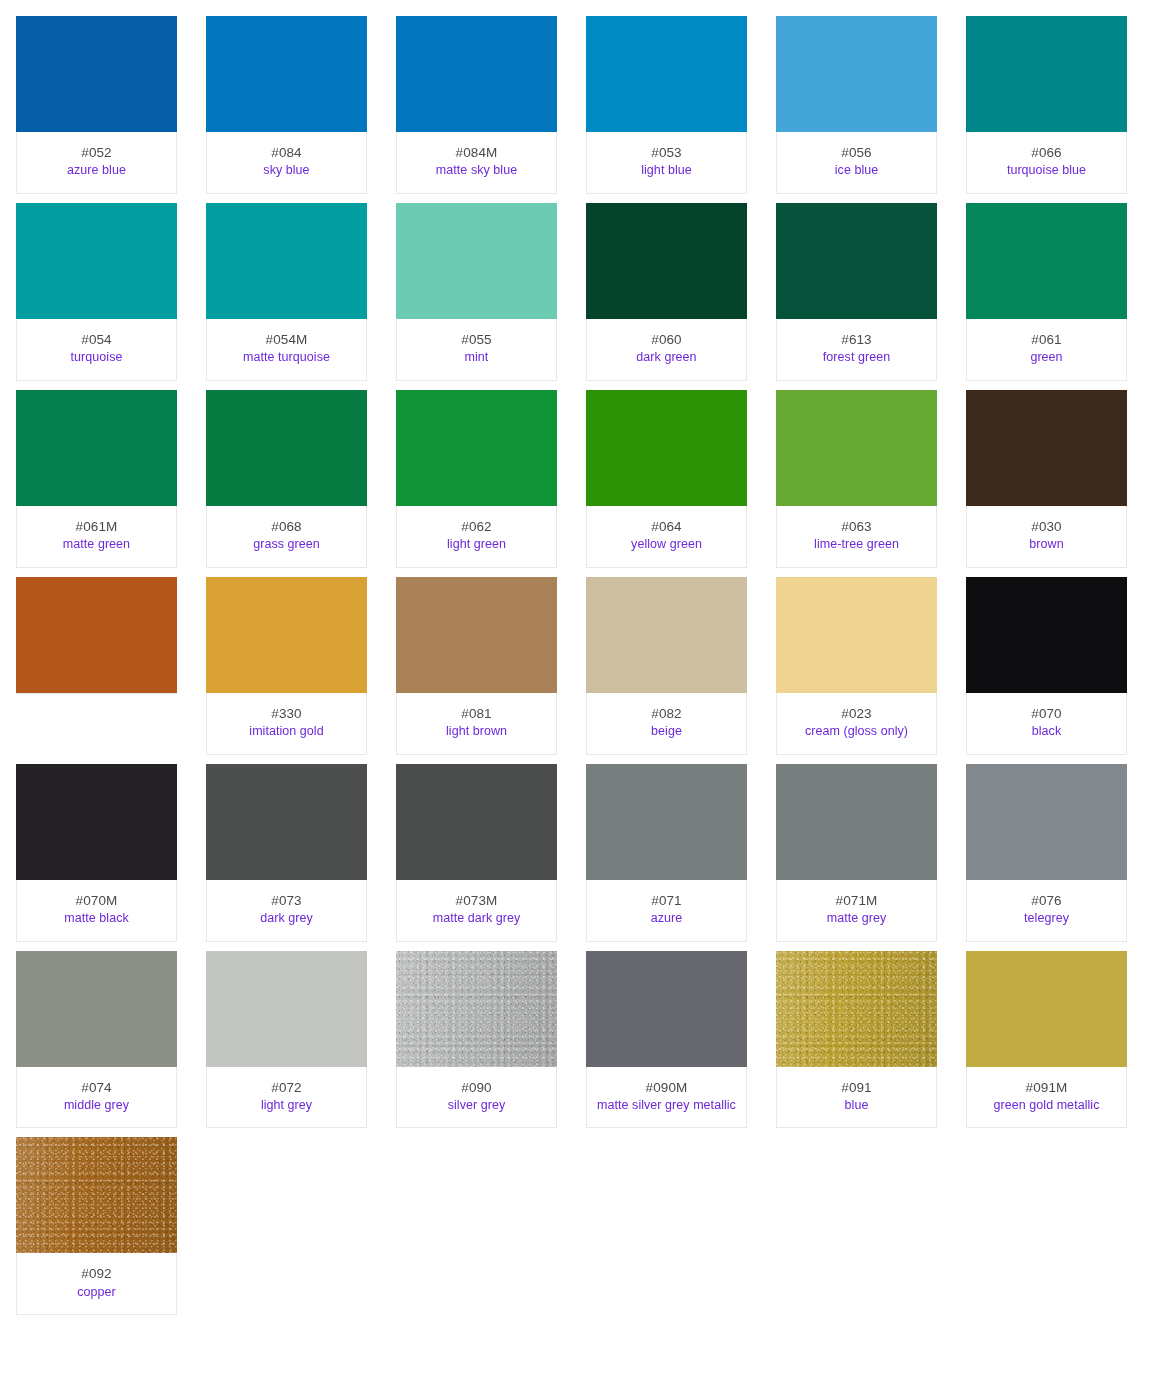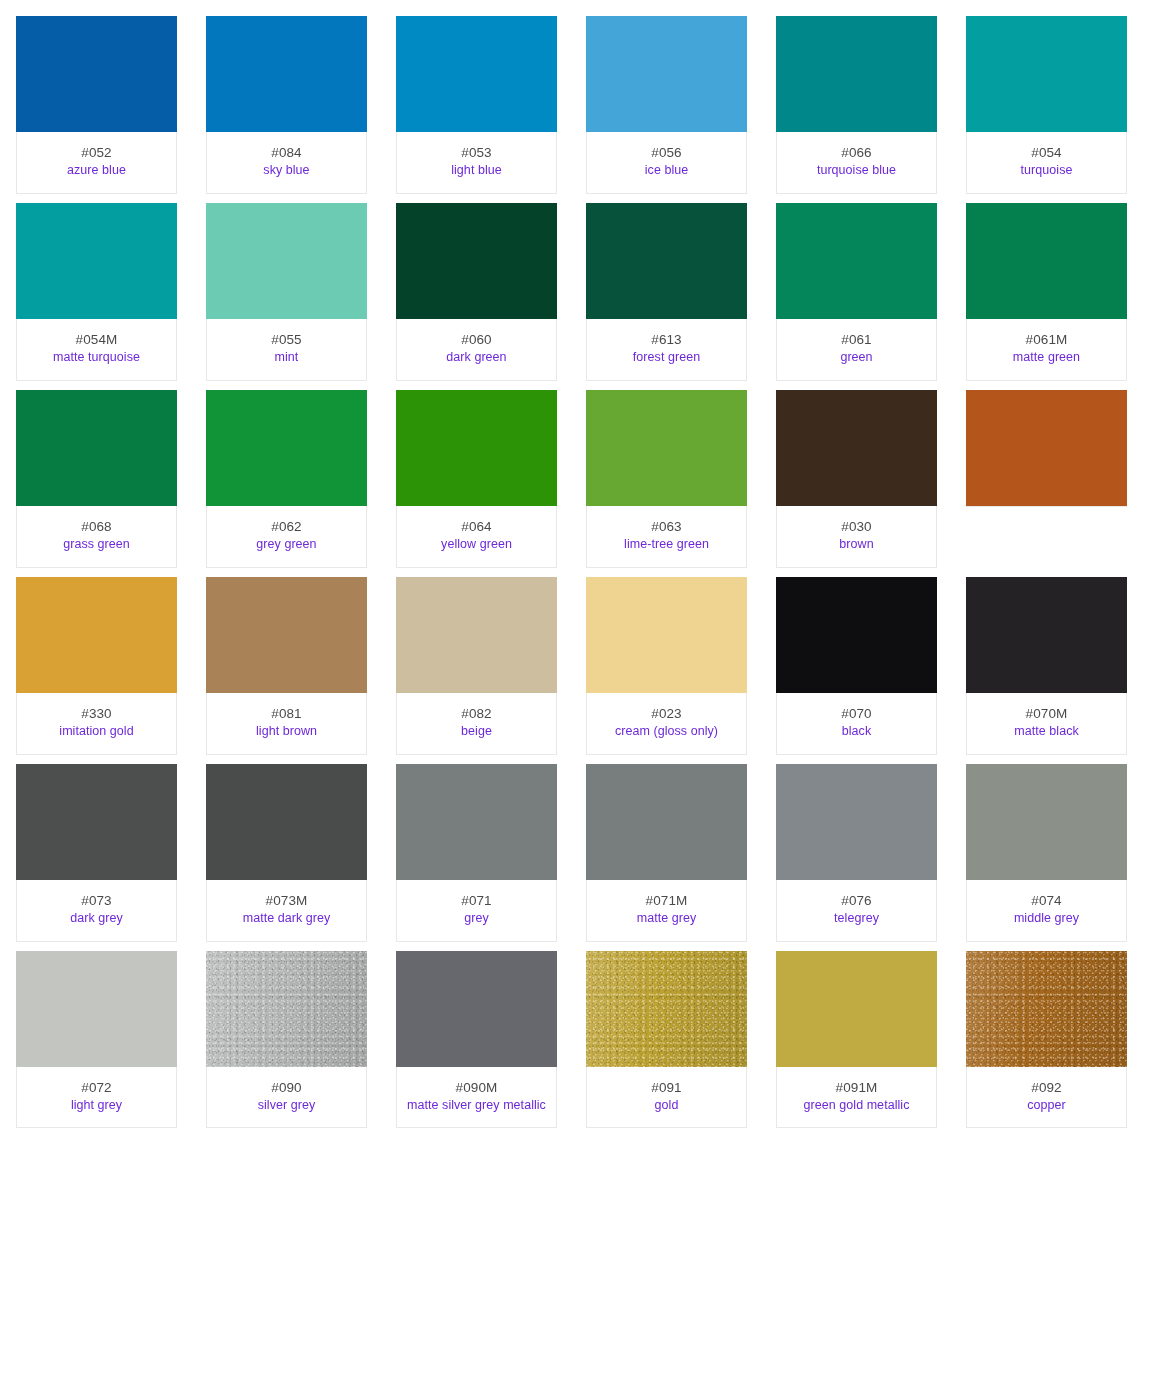--- a/index.html
+++ b/index.html
@@ -102,20 +102,27 @@
       </div>
     </div>
     <div class="swatch-card">
       <div class="swatch-chip" style="background: rgb(3, 119, 189);"></div>
       <div class="swatch-meta">
         <span class="swatch-code">#084</span>
         <span class="swatch-name">sky blue</span>
       </div>
     </div>
     <div class="swatch-card">
+      <div class="swatch-chip" style="background: rgb(3, 119, 189);"></div>
+      <div class="swatch-meta">
+        <span class="swatch-code">#084M</span>
+        <span class="swatch-name">matte sky blue</span>
+      </div>
+    </div>
+    <div class="swatch-card">
       <div class="swatch-chip" style="background: rgb(0, 138, 195);"></div>
       <div class="swatch-meta">
         <span class="swatch-code">#053</span>
         <span class="swatch-name">light blue</span>
       </div>
     </div>
     <div class="swatch-card">
       <div class="swatch-chip" style="background: rgb(68, 165, 216);"></div>
       <div class="swatch-meta">
         <span class="swatch-code">#056</span>
@@ -182,21 +189,21 @@
       <div class="swatch-chip" style="background: rgb(7, 124, 66);"></div>
       <div class="swatch-meta">
         <span class="swatch-code">#068</span>
         <span class="swatch-name">grass green</span>
       </div>
     </div>
     <div class="swatch-card">
       <div class="swatch-chip" style="background: rgb(17, 148, 56);"></div>
       <div class="swatch-meta">
         <span class="swatch-code">#062</span>
-        <span class="swatch-name">grey green</span>
+        <span class="swatch-name">light green</span>
       </div>
     </div>
     <div class="swatch-card">
       <div class="swatch-chip" style="background: rgb(44, 147, 6);"></div>
       <div class="swatch-meta">
         <span class="swatch-code">#064</span>
         <span class="swatch-name">yellow green</span>
       </div>
     </div>
     <div class="swatch-card">
@@ -269,21 +276,21 @@
       <div class="swatch-chip" style="background: rgb(74, 76, 75);"></div>
       <div class="swatch-meta">
         <span class="swatch-code">#073M</span>
         <span class="swatch-name">matte dark grey</span>
       </div>
     </div>
     <div class="swatch-card">
       <div class="swatch-chip" style="background: rgb(120, 125, 125);"></div>
       <div class="swatch-meta">
         <span class="swatch-code">#071</span>
-        <span class="swatch-name">grey</span>
+        <span class="swatch-name">azure</span>
       </div>
     </div>
     <div class="swatch-card">
       <div class="swatch-chip" style="background: rgb(120, 125, 125);"></div>
       <div class="swatch-meta">
         <span class="swatch-code">#071M</span>
         <span class="swatch-name">matte grey</span>
       </div>
     </div>
     <div class="swatch-card">
@@ -318,21 +325,21 @@
       <div class="swatch-chip" style="background: rgb(102, 104, 109);"></div>
       <div class="swatch-meta">
         <span class="swatch-code">#090M</span>
         <span class="swatch-name">matte silver grey metallic</span>
       </div>
     </div>
     <div class="swatch-card">
       <div class="swatch-chip metallic" style="background: rgb(189, 162, 51);"></div>
       <div class="swatch-meta">
         <span class="swatch-code">#091</span>
-        <span class="swatch-name">gold</span>
+        <span class="swatch-name">blue</span>
       </div>
     </div>
     <div class="swatch-card">
       <div class="swatch-chip" style="background: rgb(192, 171, 67);"></div>
       <div class="swatch-meta">
         <span class="swatch-code">#091M</span>
         <span class="swatch-name">green gold metallic</span>
       </div>
     </div>
     <div class="swatch-card">

